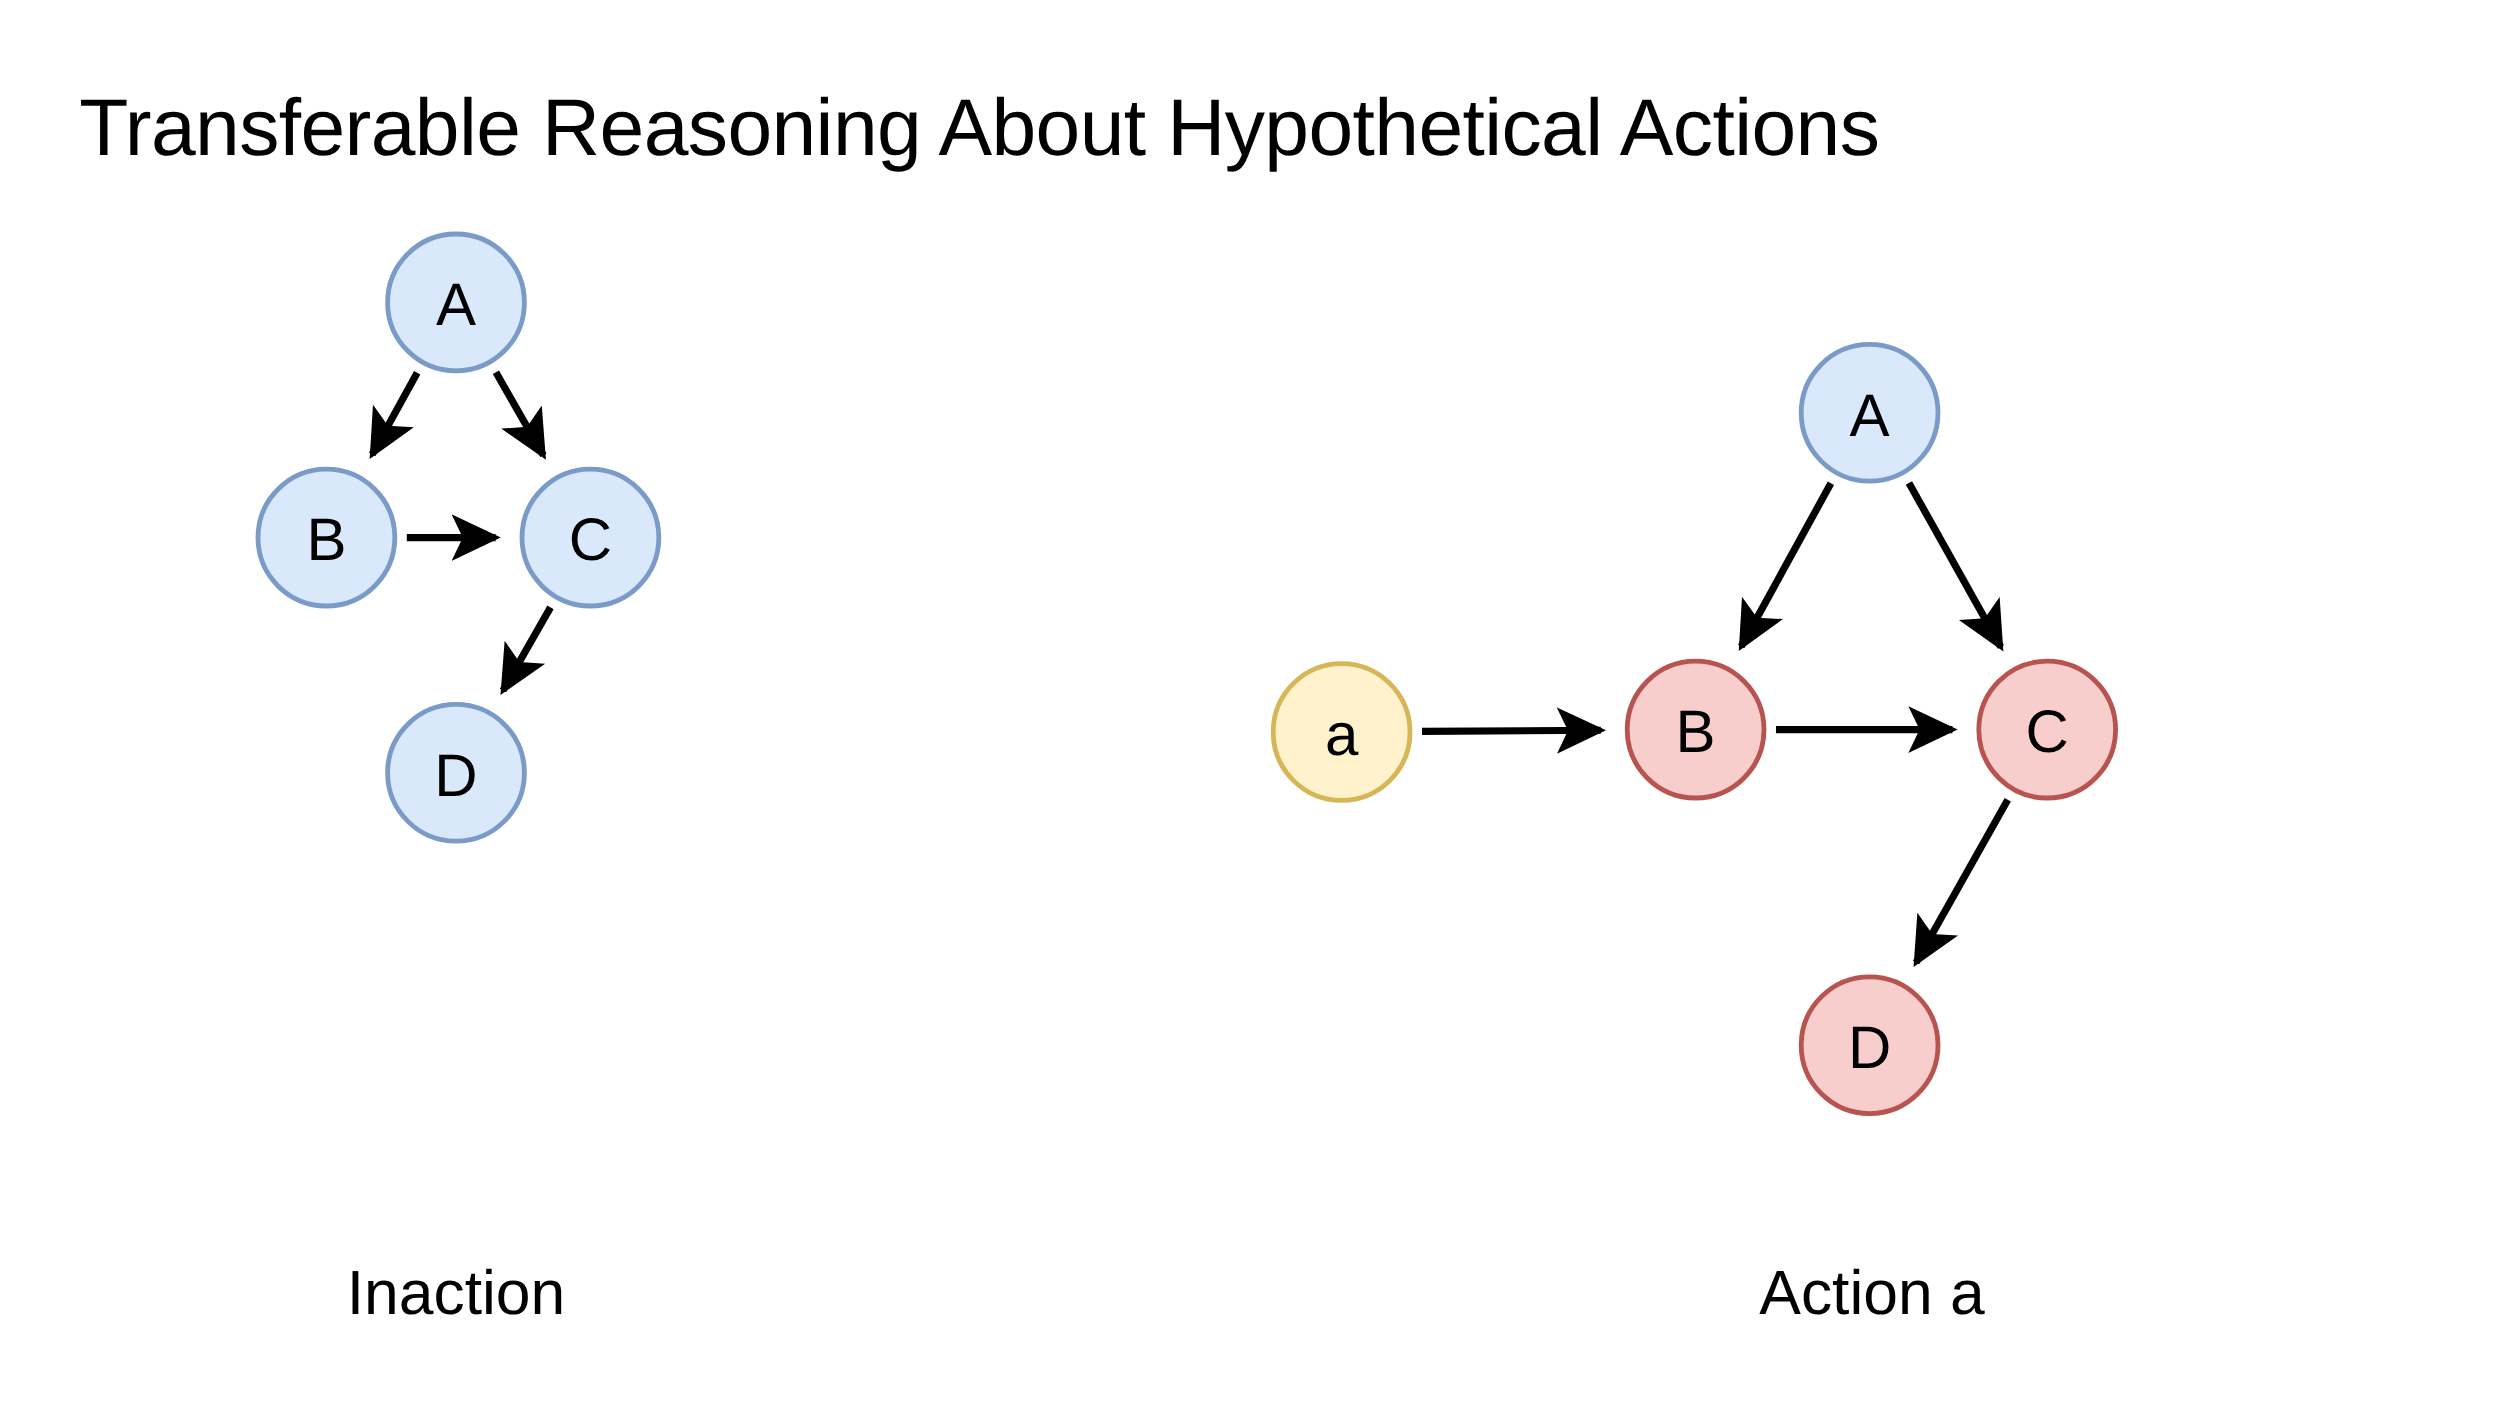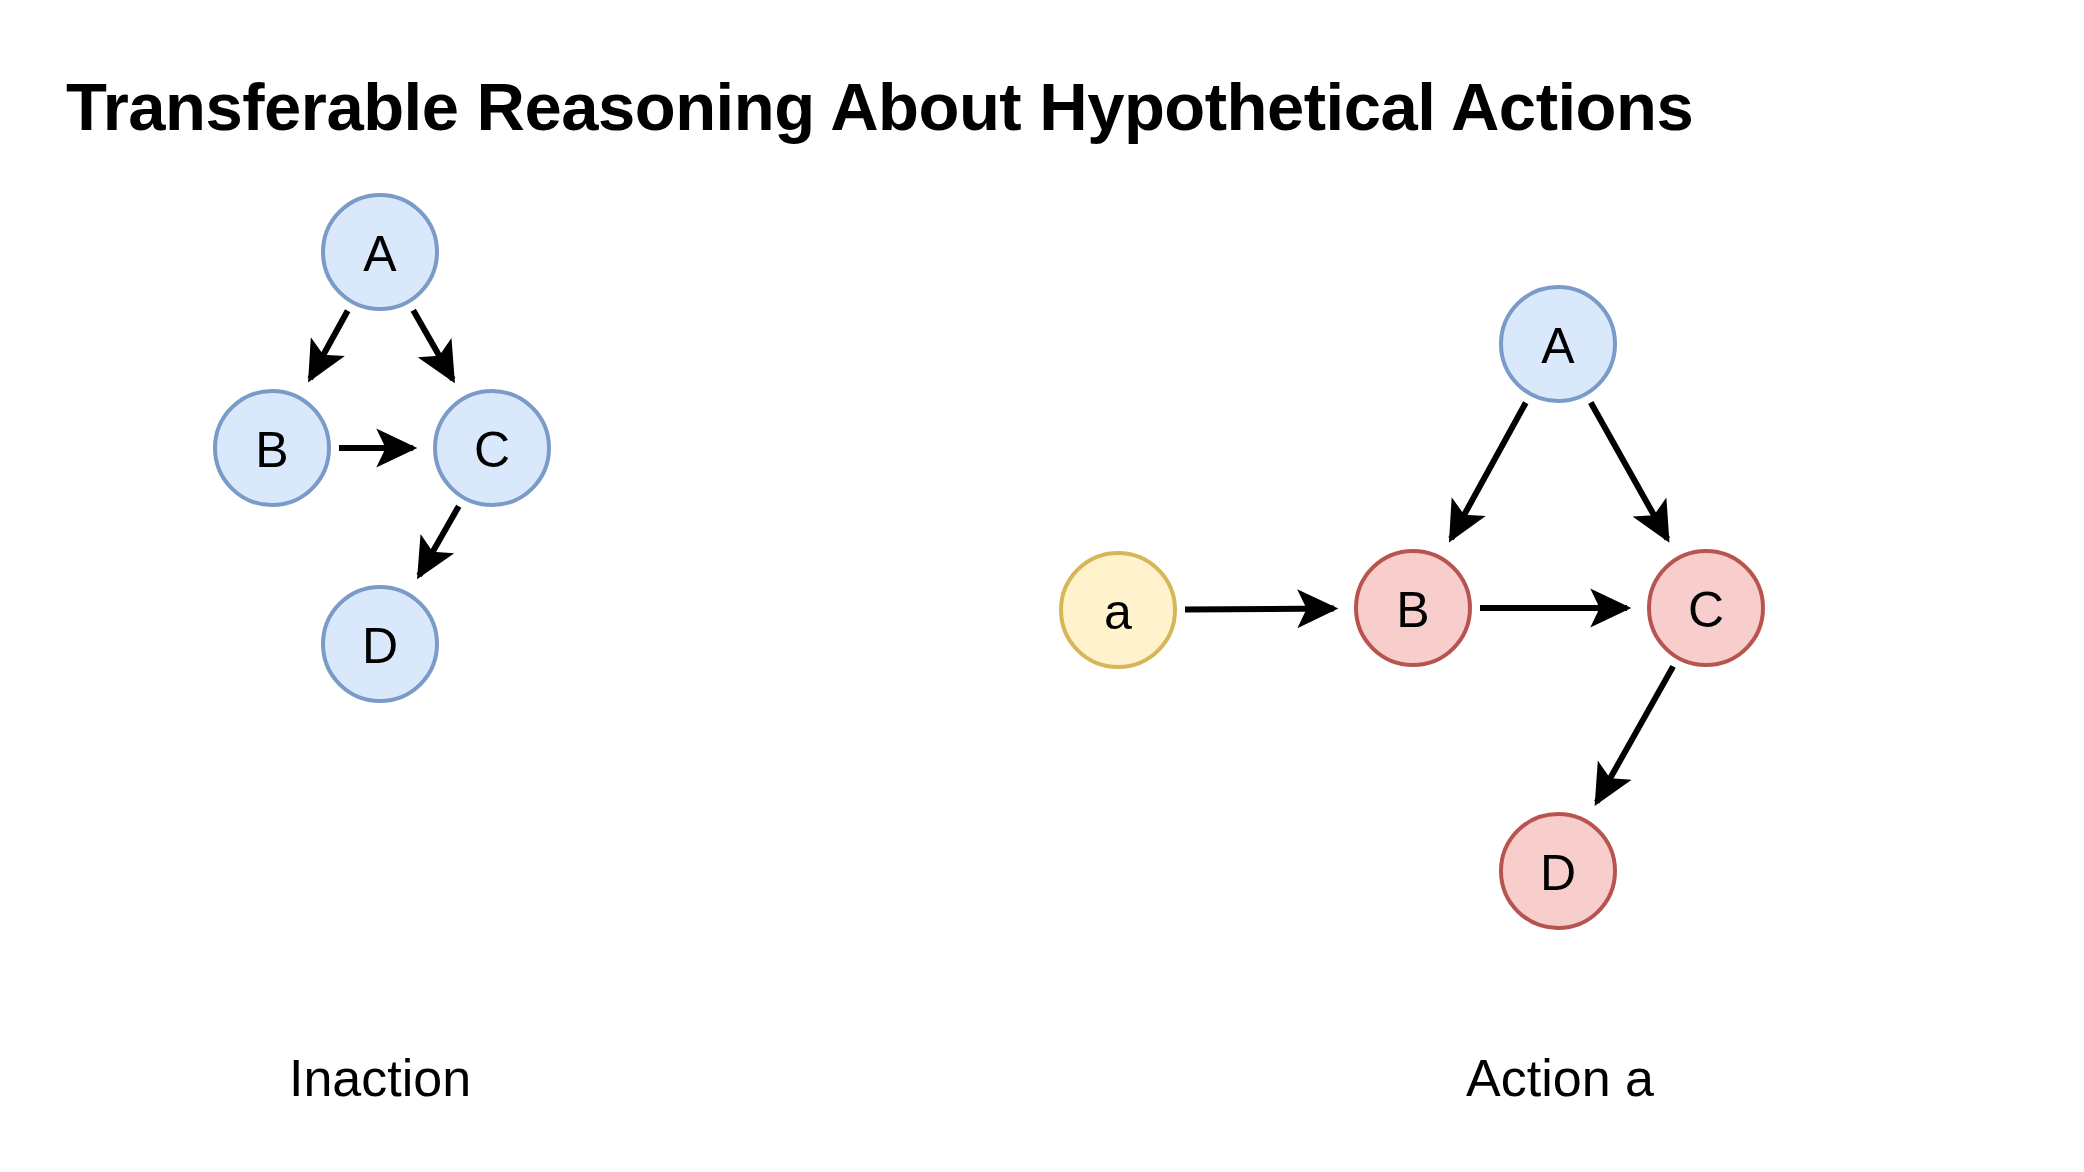--- a/index.html
+++ b/index.html
@@ -25,21 +25,21 @@
     background: #ffffff;
   }
 
   #page-title {
     position: absolute;
     left: 66px;
     top: 68px;
     width: 1960px;
     font-size: 67px;
     line-height: 78px;
-    font-weight: 700;
+    font-weight: 400;
     letter-spacing: -0.5px;
     color: #000000;
     white-space: nowrap;
   }
 
   .graph-svg {
     position: absolute;
     left: 0;
     top: 0;
     width: 2084px;

